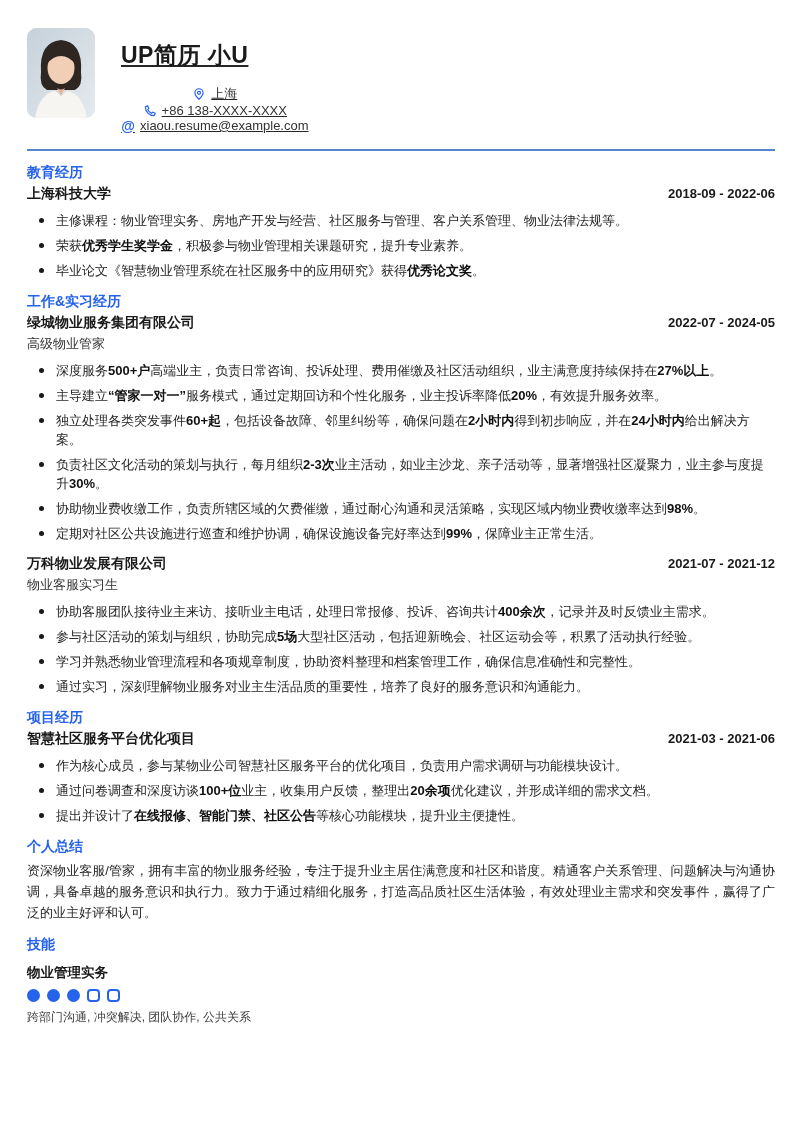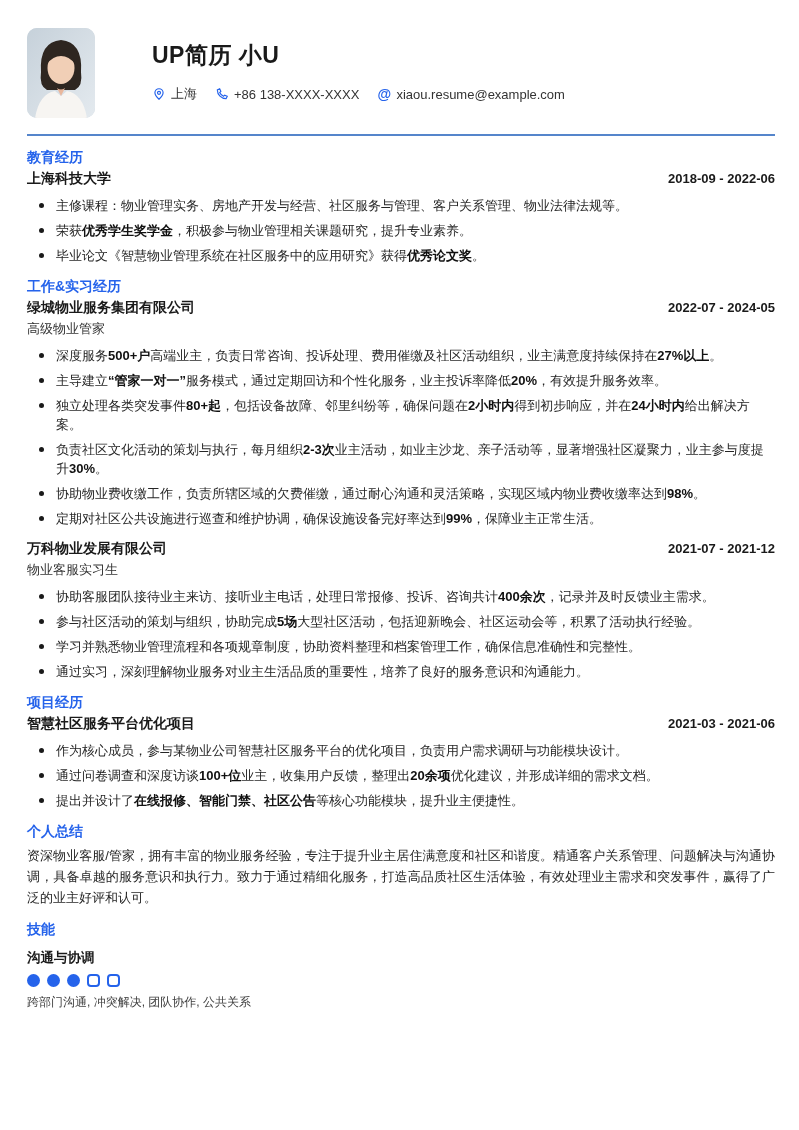--- a/index.html
+++ b/index.html
@@ -14,23 +14,23 @@
 
   
   .header { display: flex; align-items: flex-start; }
   .avatar {
     width: 68px; height: 90px;
     border-radius: 10px; overflow: hidden;
     flex: 0 0 auto;
     background: #cfd8e0;
   }
   .avatar svg { display: block; width: 68px; height: 90px; }
-  .header-text { margin-left: 57px; padding-top: 12px; }
+  .header-text { margin-left: 26px; padding-top: 12px; text-decoration: underline; }
   .name { font-size: 23px; font-weight: 600; color: #1a1a1a; letter-spacing: .5px; }
-  .contact-row { display: flex; align-items: center; gap: 8px; margin-top: 14px; font-size: 13px; color: #333; }
+  .contact-row { display: flex; align-items: center; margin-top: 14px; font-size: 13px; color: #333; flex-direction: column; }
   .contact-item { display: flex; align-items: center; gap: 5px; margin-right: 10px; }
   .cicon { width: 14px; height: 14px; display: inline-flex; align-items: center; justify-content: center; }
   .cicon svg { width: 14px; height: 14px; }
   .at-glyph { color: #2563eb; font-weight: 700; font-size: 14px; line-height: 1; }
 
   .divider { border: 0; border-top: 2px solid #5585cb; margin-top: 16px; }
 
   
   .section { margin-top: 13px; }
   .section-title { color: #2563eb; font-size: 14px; font-weight: 700; margin-bottom: 3px; margin-top: 7px; }
@@ -143,21 +143,21 @@
       <div class="entry-head">
         <span class="entry-org">绿城物业服务集团有限公司</span>
         <span class="entry-date">2022-07 - 2024-05</span>
       </div>
       <div class="entry-sub">
         <span>高级物业管家</span>
       </div>
       <ul class="bullets">
           <li>深度服务<strong>500+户</strong>高端业主，负责日常咨询、投诉处理、费用催缴及社区活动组织，业主满意度持续保持在<strong>27%以上</strong>。</li>
           <li>主导建立<strong>“管家一对一”</strong>服务模式，通过定期回访和个性化服务，业主投诉率降低<strong>20%</strong>，有效提升服务效率。</li>
-          <li>独立处理各类突发事件<strong>80+起</strong>，包括设备故障、邻里纠纷等，确保问题在<strong>2小时内</strong>得到初步响应，并在<strong>24小时内</strong>给出解决方案。</li>
+          <li>独立处理各类突发事件<strong>60+起</strong>，包括设备故障、邻里纠纷等，确保问题在<strong>2小时内</strong>得到初步响应，并在<strong>24小时内</strong>给出解决方案。</li>
           <li>负责社区文化活动的策划与执行，每月组织<strong>2-3次</strong>业主活动，如业主沙龙、亲子活动等，显著增强社区凝聚力，业主参与度提升<strong>30%</strong>。</li>
           <li>协助物业费收缴工作，负责所辖区域的欠费催缴，通过耐心沟通和灵活策略，实现区域内物业费收缴率达到<strong>98%</strong>。</li>
           <li>定期对社区公共设施进行巡查和维护协调，确保设施设备完好率达到<strong>99%</strong>，保障业主正常生活。</li>
         </ul>
     </div>
     <div class="entry">
       <div class="entry-head">
         <span class="entry-org">万科物业发展有限公司</span>
         <span class="entry-date">2021-07 - 2021-12</span>
       </div>
@@ -191,21 +191,21 @@
   <div class="section">
     <div class="section-title">个人总结</div>
     <div class="summary-text">资深物业客服/管家，拥有丰富的物业服务经验，专注于提升业主居住满意度和社区和谐度。精通客户关系管理、问题解决与沟通协调，具备卓越的服务意识和执行力。致力于通过精细化服务，打造高品质社区生活体验，有效处理业主需求和突发事件，赢得了广泛的业主好评和认可。</div>
   </div>
 
   <div class="section">
     <div class="section-title">技能</div>
 
 
     <div class="skill-item">
-      <div class="skill-name">沟通与协调</div>
+      <div class="skill-name">物业管理实务</div>
       <div class="skill-dots">
           <span class="dot filled"></span>
           <span class="dot filled"></span>
           <span class="dot filled"></span>
           <span class="dot empty"></span>
           <span class="dot empty"></span>
         </div>
       <div class="skill-keywords">跨部门沟通, 冲突解决, 团队协作, 公共关系</div>
     </div>
 

